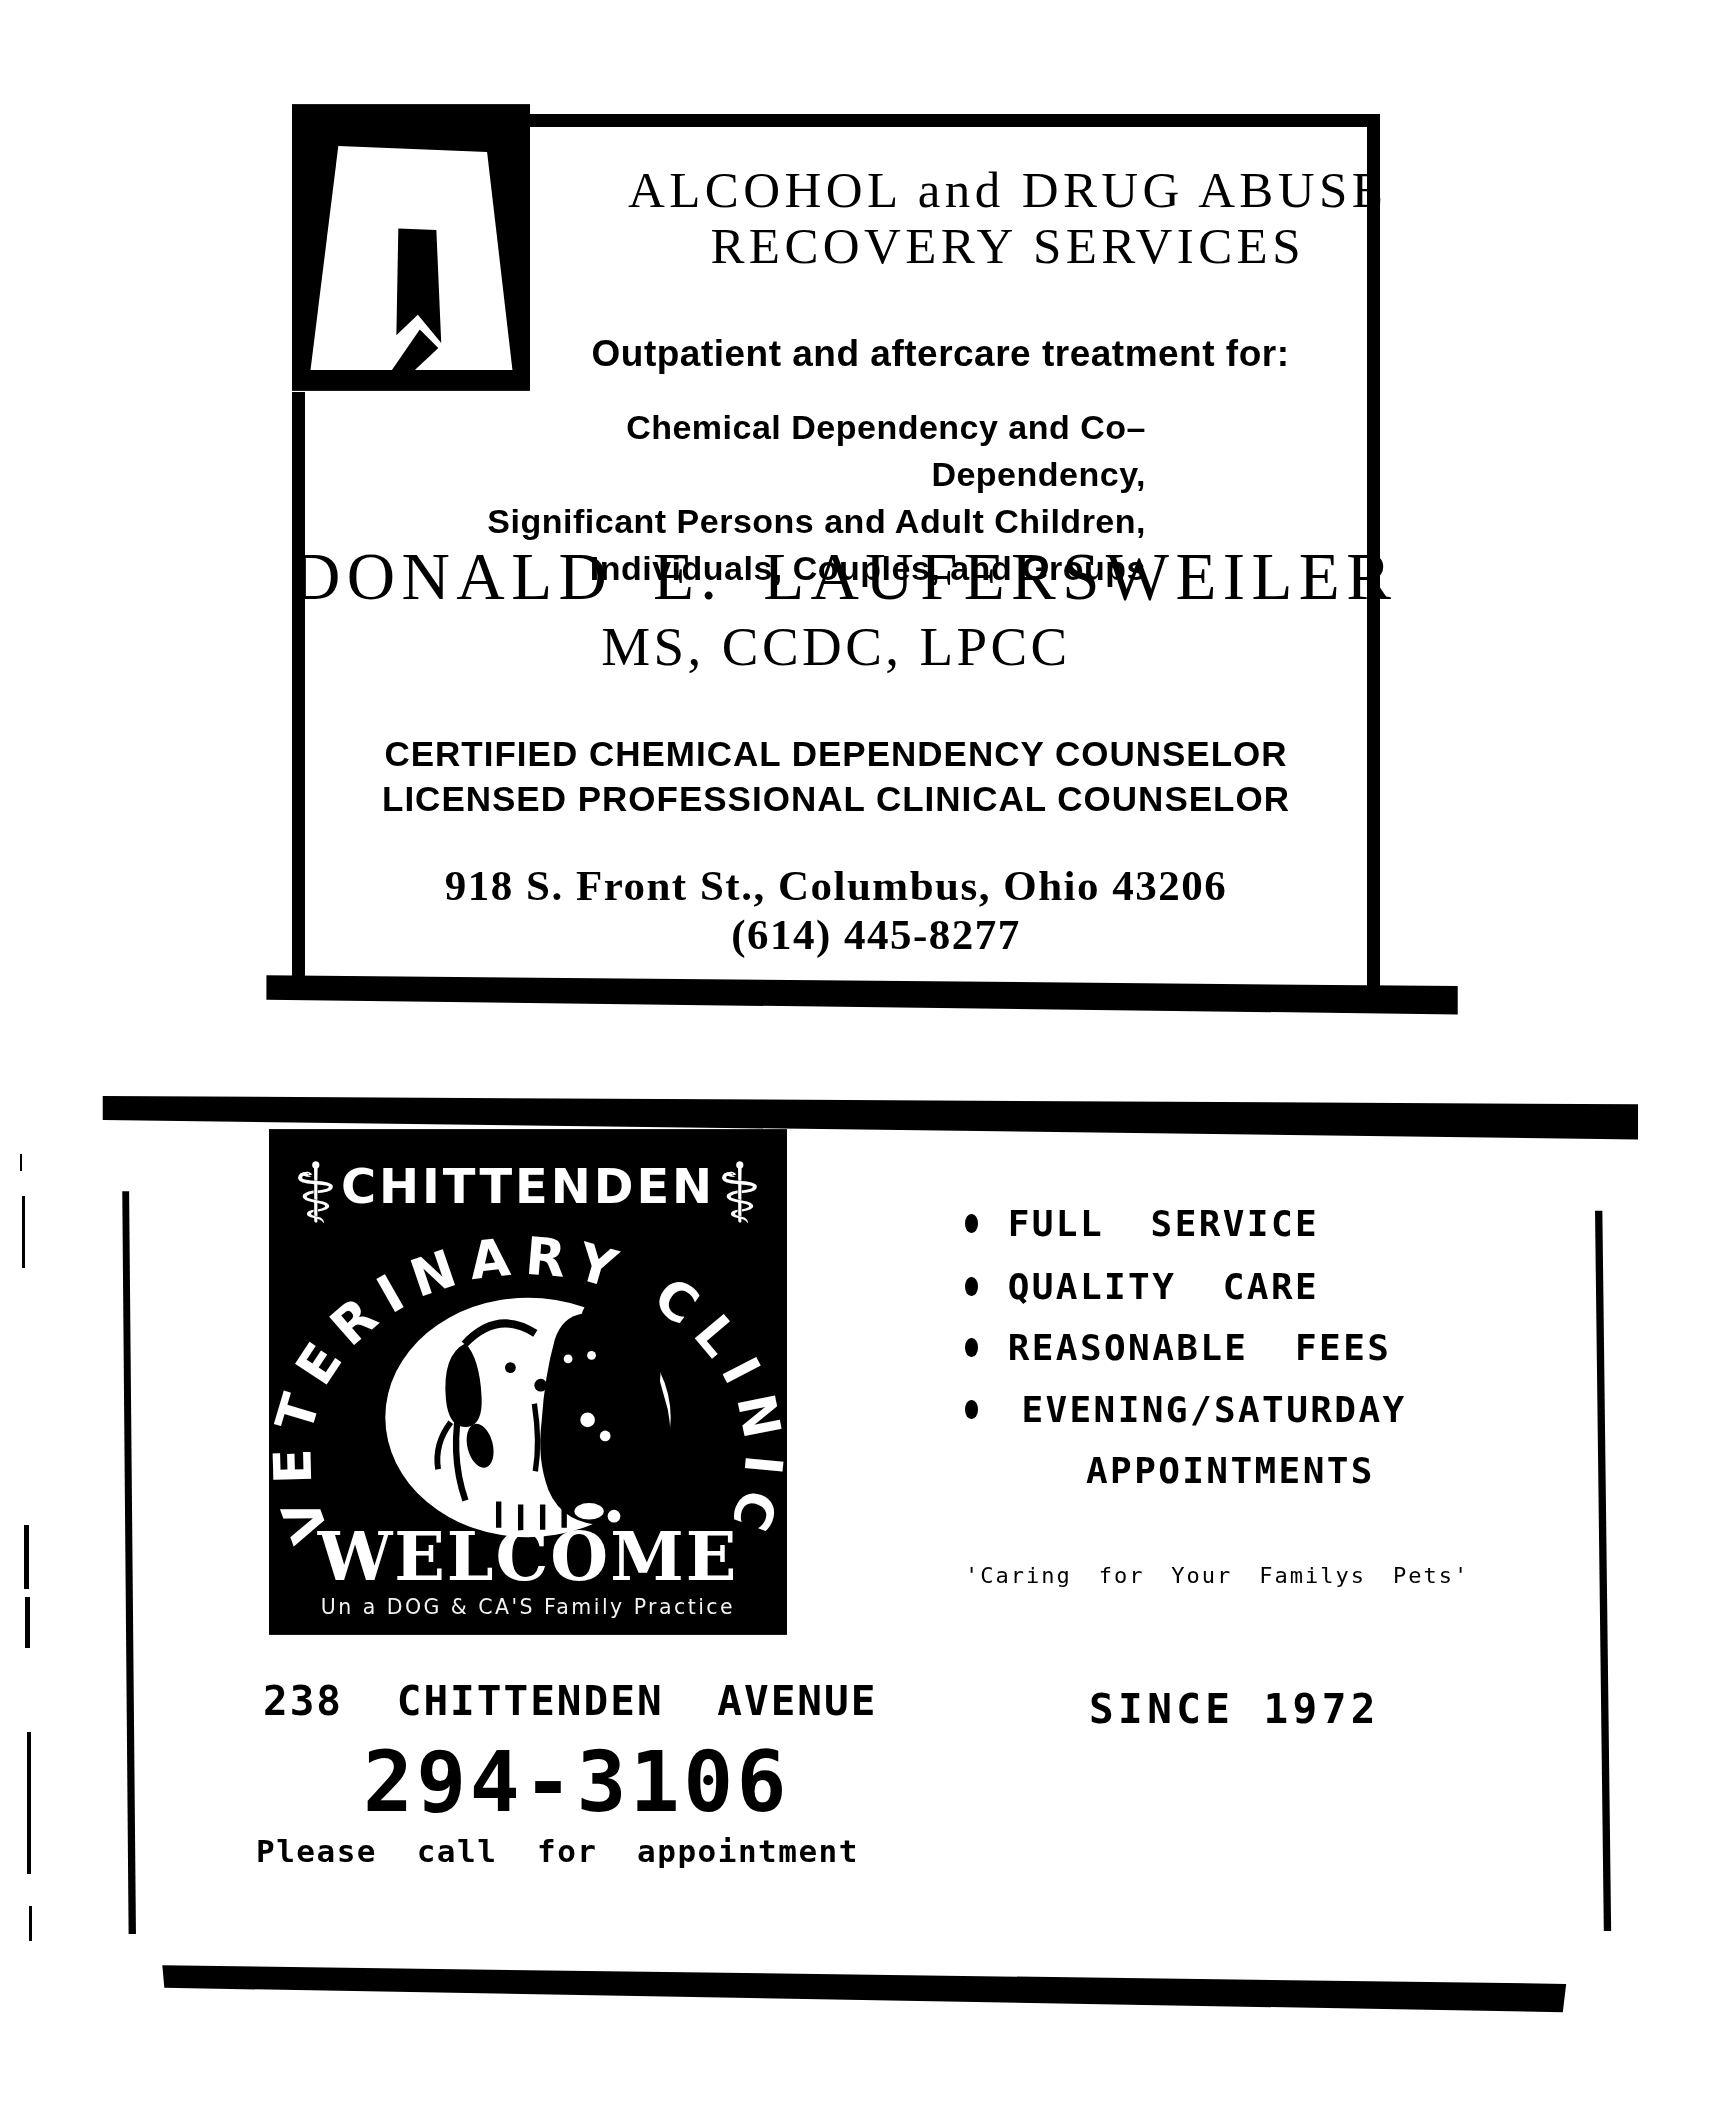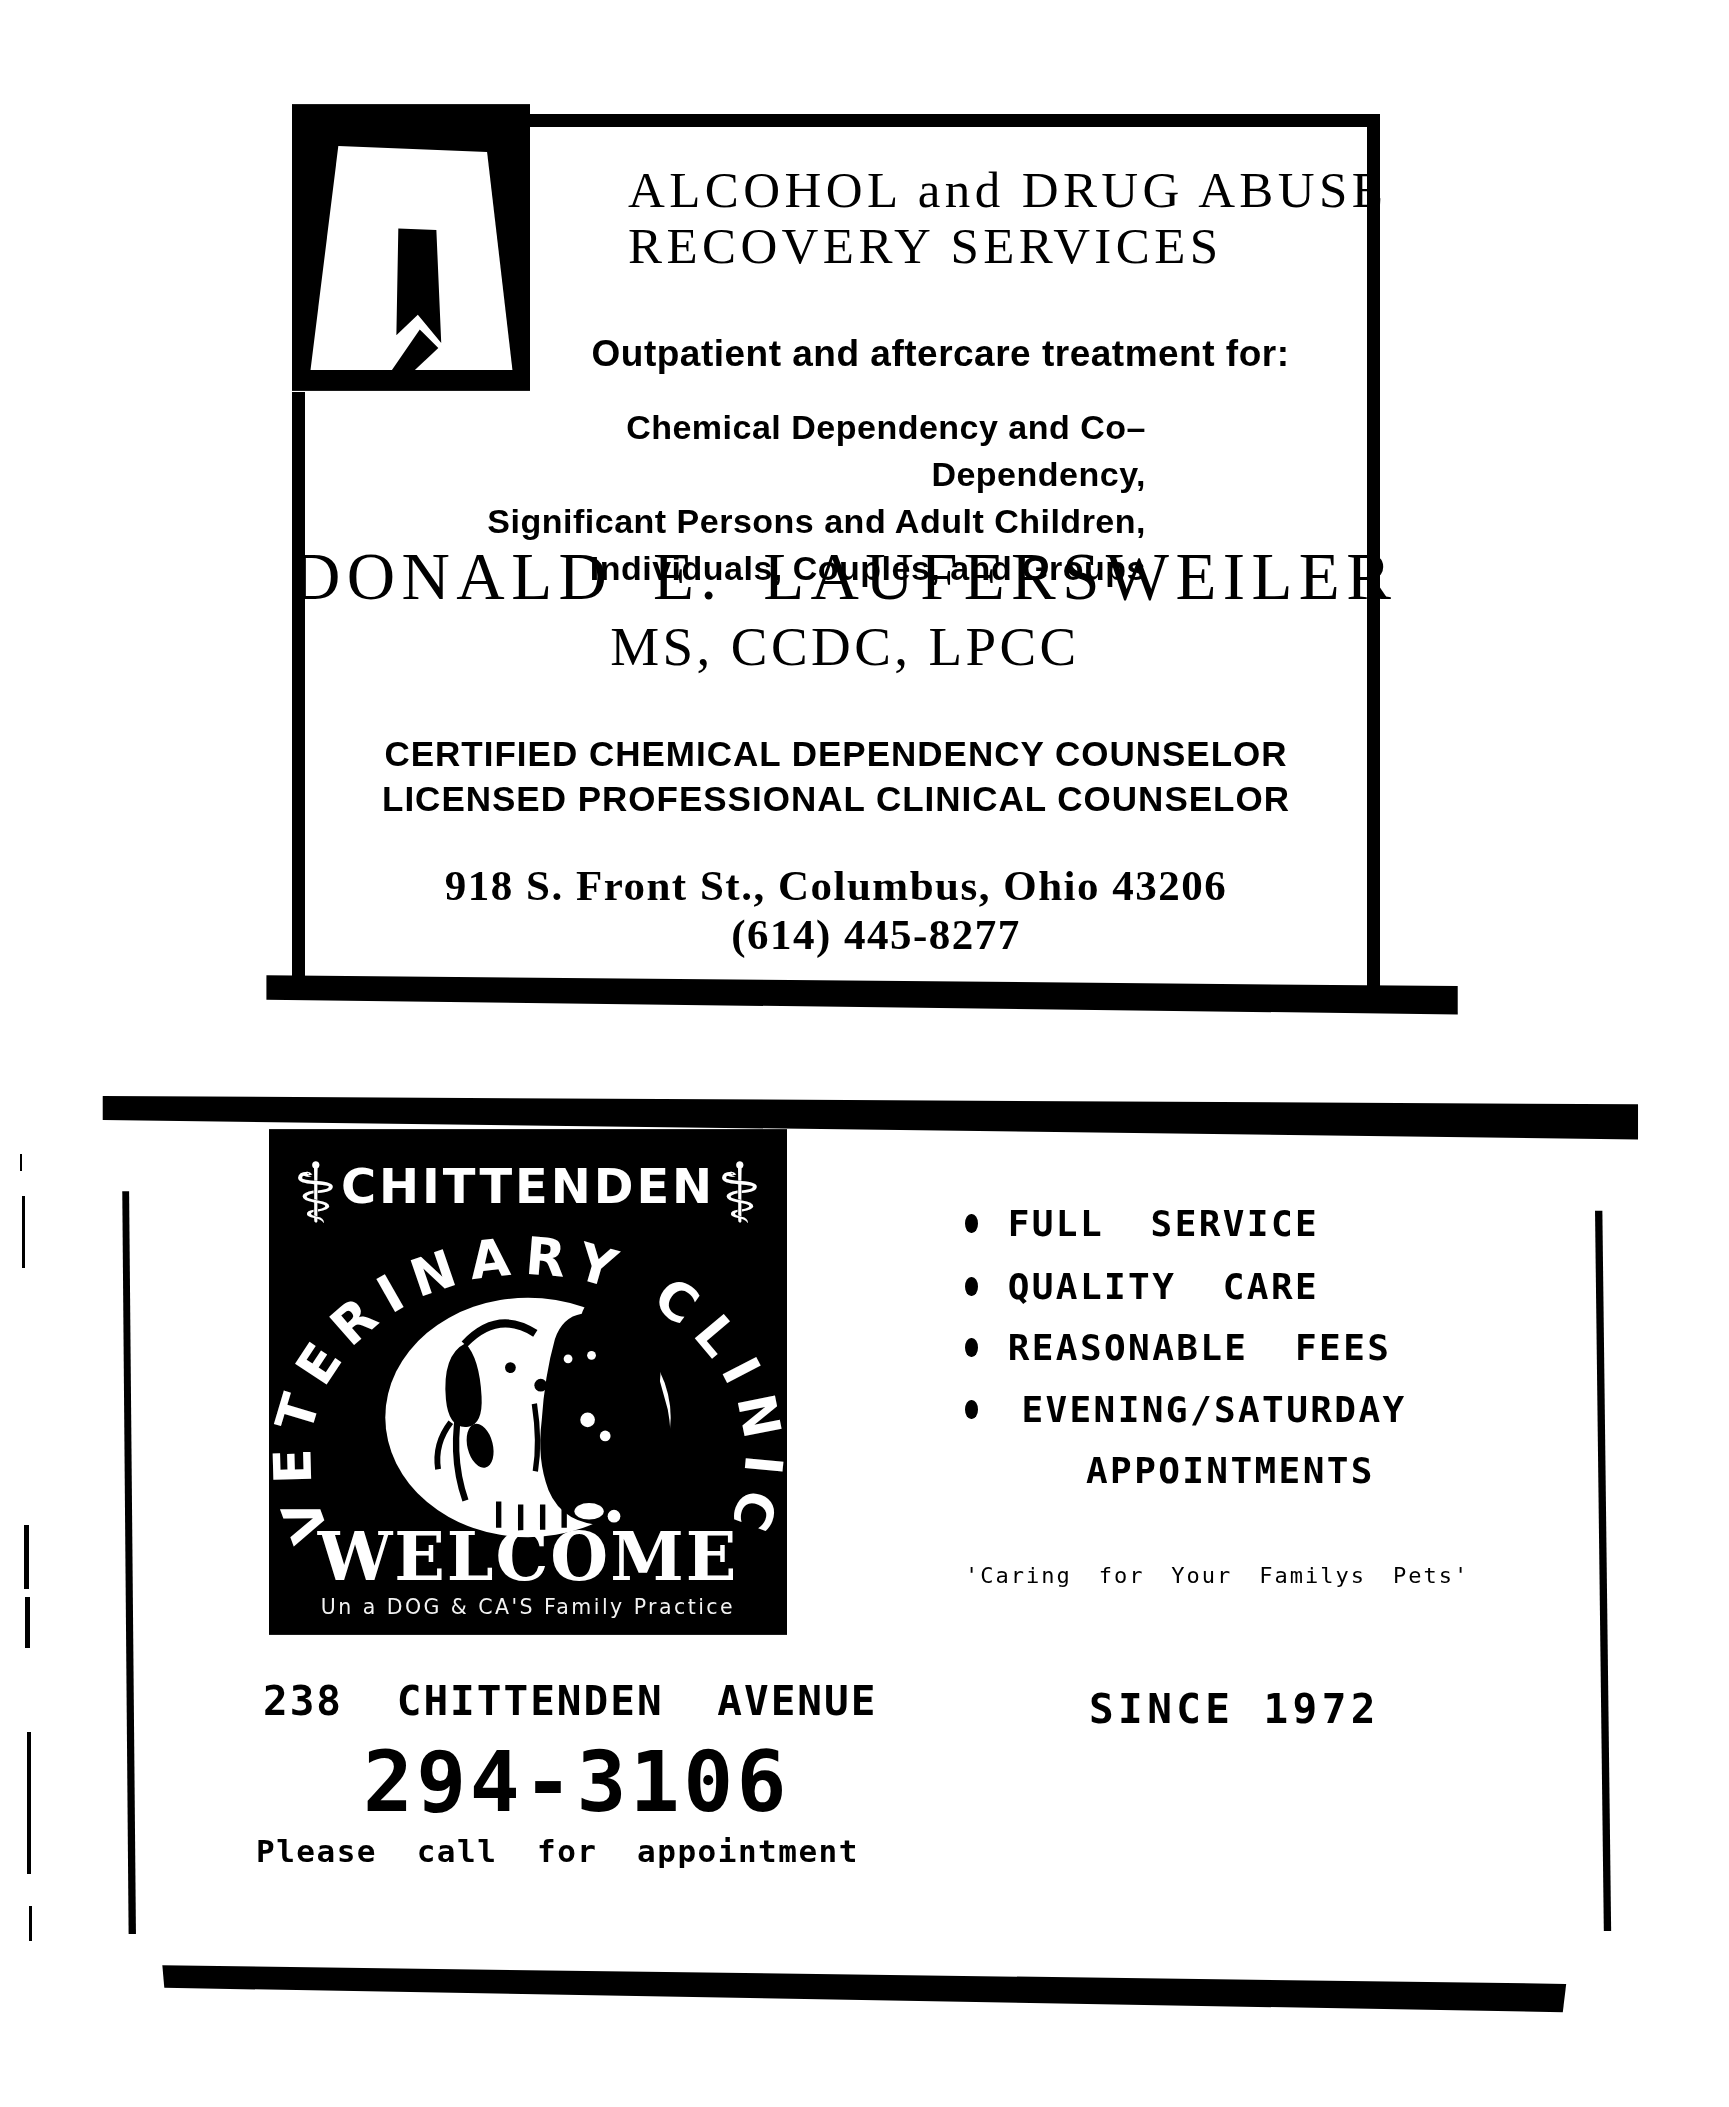--- a/index.html
+++ b/index.html
@@ -2,29 +2,29 @@
 <html style="font-size:7.8px"><head>
 <meta charset="utf-8">
 <style>
   html,body{margin:0;padding:0;background:#e8e8e8;}
   .page{position:relative;width:1730px;height:2108px;background:#ffffff;overflow:hidden;
         font-family:"Liberation Serif",serif;color:#000;}
   .abs{position:absolute;}
   
   .tb{position:absolute;background:#000;}
   .t-title{left:628px;top:162px;font-size:51px;line-height:56px;letter-spacing:4.4px;
-           font-family:"Liberation Serif",serif;white-space:nowrap;}
+           font-family:"Liberation Serif",serif;white-space:nowrap;text-align:center;}
   .t-intro{left:562px;top:333px;width:757px;text-align:center;font-size:37px;font-weight:700;
            font-family:"Liberation Sans",sans-serif;letter-spacing:0.5px;}
   .t-services{left:413px;top:404px;width:733px;text-align:right;font-size:34px;line-height:47px;
            font-weight:700;font-family:"Liberation Sans",sans-serif;letter-spacing:0.5px;}
   .t-name{left:292px;top:538px;width:1088px;text-align:center;font-size:67px;letter-spacing:6.4px;
            word-spacing:16.6px;font-family:"Liberation Serif",serif;white-space:nowrap;}
   .t-creds{left:292px;top:615px;width:1088px;text-align:center;font-size:55px;letter-spacing:3.4px;
-           font-family:"Liberation Serif",serif;padding-left:9px;}
+           font-family:"Liberation Serif",serif;}
   .t-cert{left:292px;width:1088px;text-align:center;font-size:35px;font-weight:700;
            font-family:Liberation Sans, sans-serif;letter-spacing:1px;white-space:nowrap;}
   .t-cert1{top:734px;} .t-cert2{top:779px;}
   .t-addr{left:292px;top:861px;width:1088px;text-align:center;font-size:43px;font-weight:700;
            font-family:"Liberation Serif",serif;letter-spacing:1.5px;}
   .t-phone{left:292px;top:910px;width:1088px;text-align:center;font-size:43px;font-weight:700;
            font-family:"Liberation Serif",serif;letter-spacing:1.5px;padding-left:40px;}
   
   .mono{font-family:"DejaVu Sans Mono",monospace;}
   .b-row{position:absolute;display:flex;align-items:center;white-space:nowrap;}

